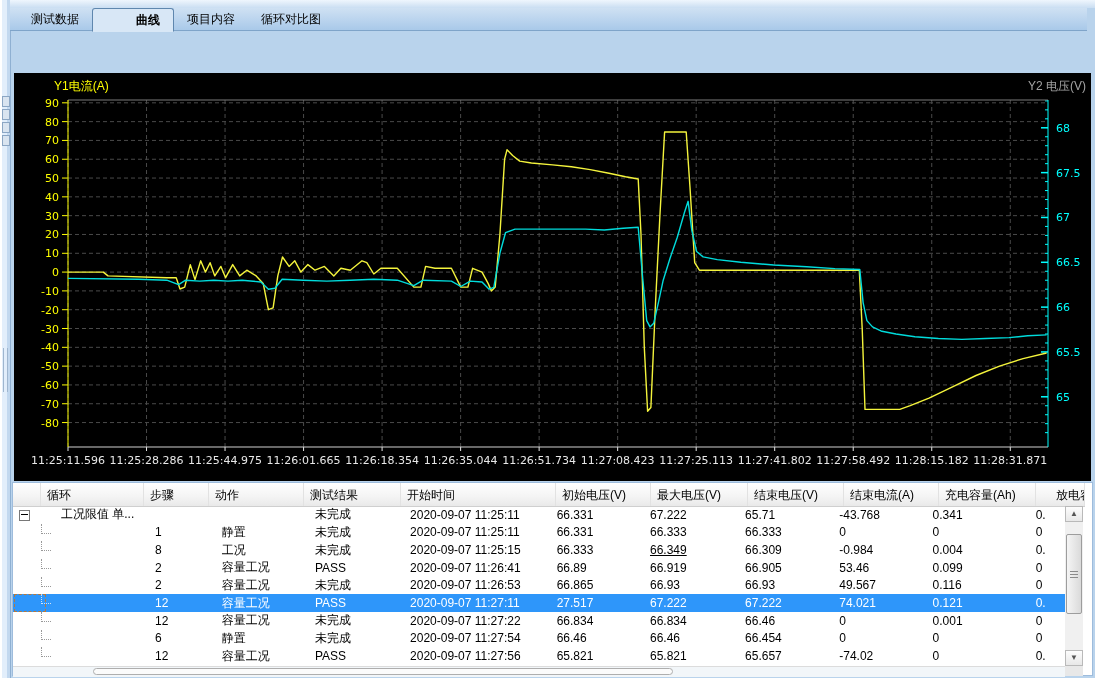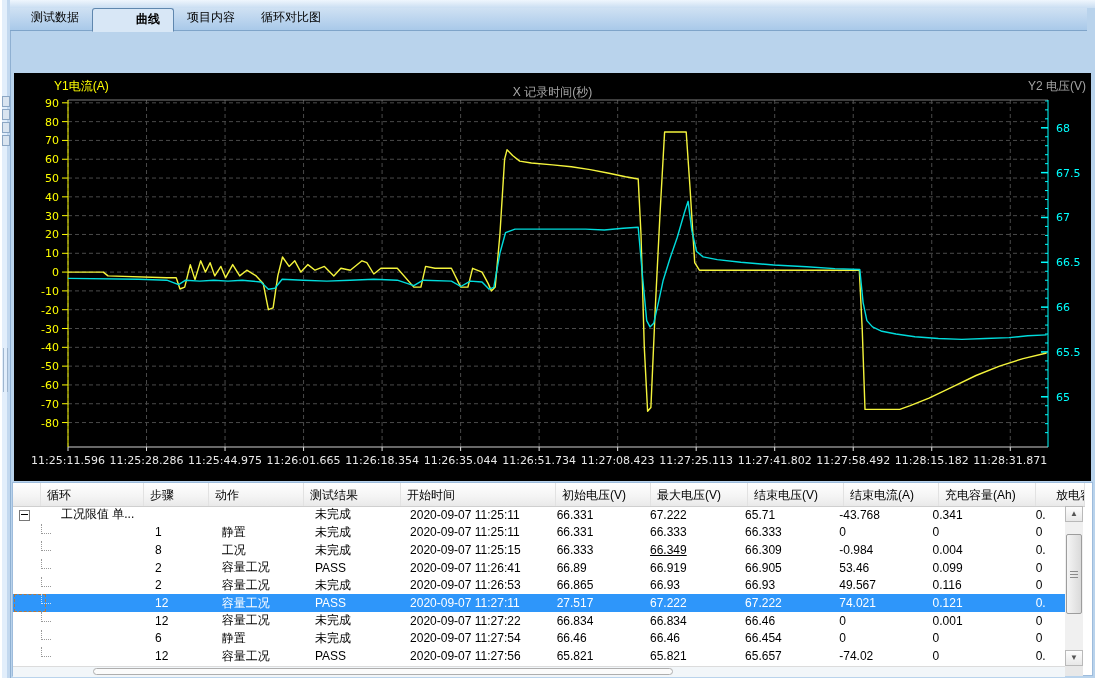--- a/index.html
+++ b/index.html
@@ -12,21 +12,21 @@
     border-right:1px solid #8fb0d2;}
   .strip-icon{position:absolute;left:2px;width:6px;height:9px;background:#d9e4f0;border:1px solid #8ba6c4;}
   .strip-grip{position:absolute;left:3px;top:348px;width:3px;height:44px;
     border-left:1px solid #9fb6cf;border-right:1px solid #9fb6cf;}
   .app{position:absolute;left:10px;top:0;width:1085px;height:678px;}
   .topband{position:absolute;left:0;top:0;right:0;height:8px;
     background:linear-gradient(#eff6fd,#cadef2);}
   
   .tabbar{position:absolute;left:0;top:8px;right:8px;height:23px;
     background:linear-gradient(#cfe1f3,#a9c9e9);border-bottom:1px solid #7fa4c9;
-    display:flex;align-items:flex-start;padding-left:8px;box-sizing:border-box;font-family:Liberation Mono, monospace;}
+    display:flex;align-items:center;padding-left:8px;box-sizing:border-box;}
   .tab{height:20px;line-height:20px;padding:0 13px;cursor:default;color:#000;}
   .tab.active{background:#d8e7f6;border:1px solid #5f87ae;border-bottom:1px solid #d8e7f6;
     border-radius:3px 3px 0 0;height:22px;line-height:22px;margin-bottom:-1px;font-weight:bold;padding-left:43px;}
   
   .toolbar{position:absolute;left:0;top:31px;right:0;height:42px;background:#d8e7f6;}
   .btn{position:absolute;height:24px;line-height:22px;text-align:center;
     background:linear-gradient(#f8fbfe,#dcebf8 45%,#c7ddf1);
     border:1px solid #8cb0d5;border-radius:3px;box-sizing:border-box;}
   #btn-show{left:25px;top:13px;width:96px;}
   #btn-save{left:977px;top:13px;width:78px;}
@@ -88,21 +88,20 @@
     <div class="tabbar">
       <div class="tab">测试数据</div>
       <div class="tab active">曲线</div>
       <div class="tab">项目内容</div>
       <div class="tab">循环对比图</div>
     </div>
 
 
     <div class="chart-panel">
       <div class="y1-title">Y1电流(A)</div>
-      <div class="x-title">X 记录时间(秒)</div>
       <div class="y2-title">Y2 电压(V)</div>
       <svg id="plot" width="1077" height="408">
           <line x1="54" y1="29.821138211382113" x2="1034" y2="29.821138211382113" stroke="#4a4a4a" stroke-width="1" stroke-dasharray="4 3"></line>
           <line x1="48" y1="29.821138211382113" x2="54" y2="29.821138211382113" stroke="#ffff00" stroke-width="1"></line>
           <text x="45" y="33.82113821138211" fill="#ffff00" font-size="11" text-anchor="end" font-family="DejaVu Sans, sans-serif">90</text>
           <line x1="54" y1="48.62872628726287" x2="1034" y2="48.62872628726287" stroke="#4a4a4a" stroke-width="1" stroke-dasharray="4 3"></line>
           <line x1="48" y1="48.62872628726287" x2="54" y2="48.62872628726287" stroke="#ffff00" stroke-width="1"></line>
           <text x="45" y="52.62872628726287" fill="#ffff00" font-size="11" text-anchor="end" font-family="DejaVu Sans, sans-serif">80</text>
           <line x1="54" y1="67.43631436314362" x2="1034" y2="67.43631436314362" stroke="#4a4a4a" stroke-width="1" stroke-dasharray="4 3"></line>
           <line x1="48" y1="67.43631436314362" x2="54" y2="67.43631436314362" stroke="#ffff00" stroke-width="1"></line>

